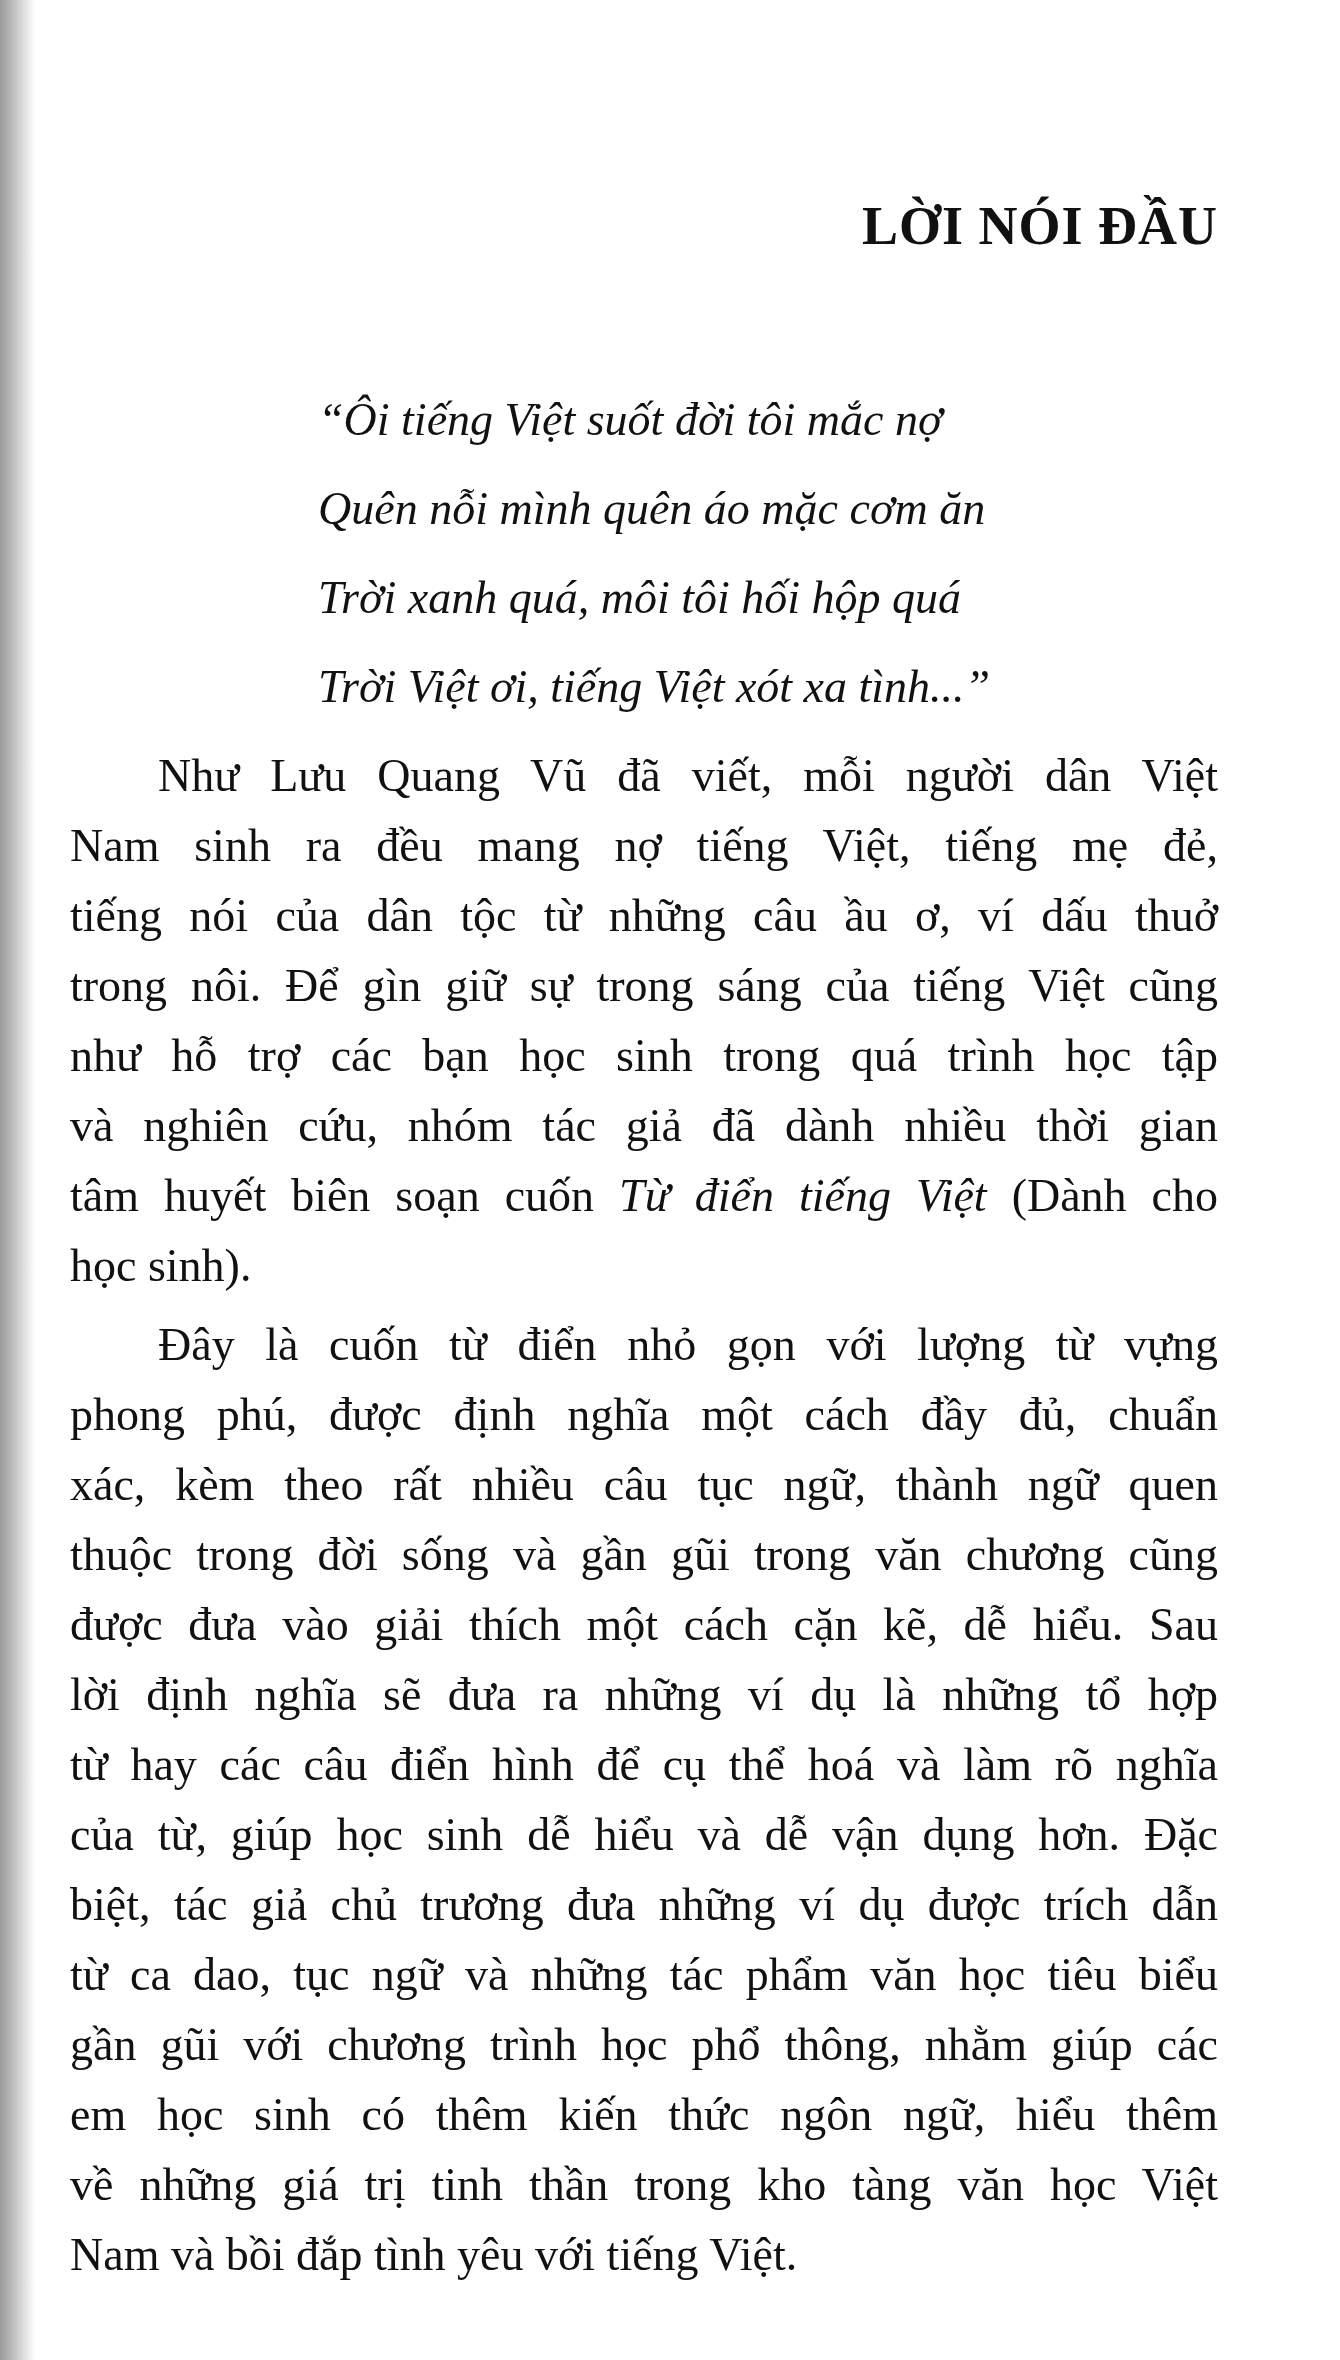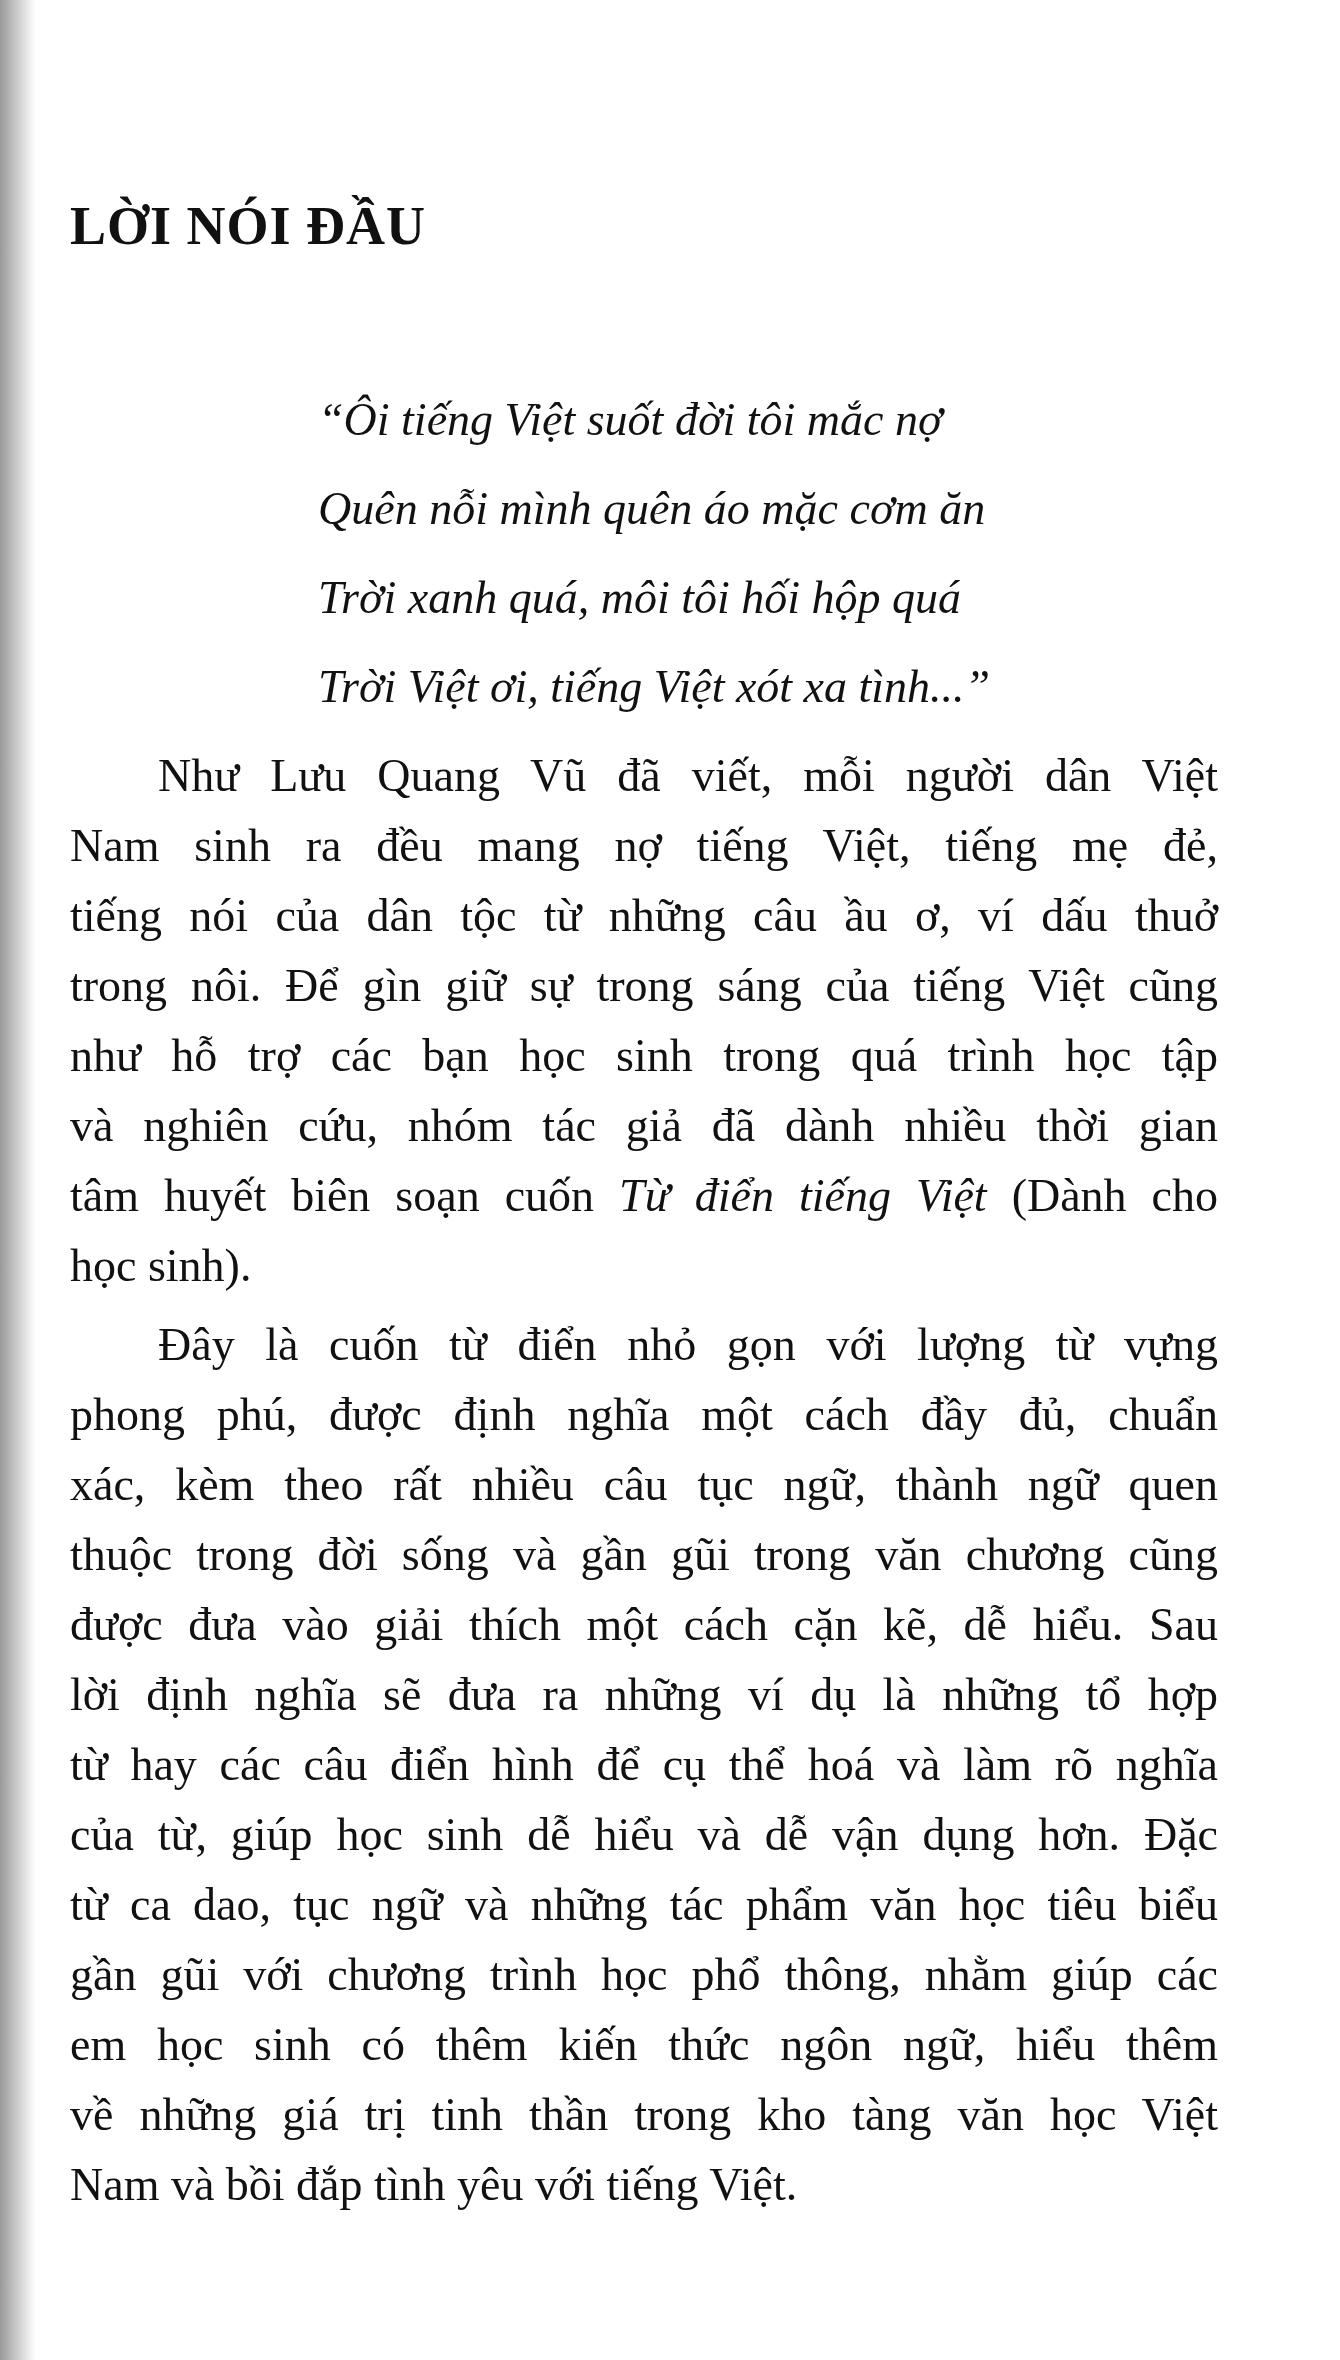--- a/index.html
+++ b/index.html
@@ -27,21 +27,21 @@
       position: absolute;
       left: 70px;
       top: 0;
       width: 1148px;
     }
     .title {
       position: absolute;
       left: 0;
       width: 1148px;
       top: 196px;
-      text-align: left;
+      text-align: right;
       font-weight: bold;
       font-size: 54px;
       letter-spacing: 1px;
       line-height: 60px;
       margin: 0;
     }
     .poem {
       position: absolute;
       left: 248px;
       top: 375px;
@@ -111,20 +111,21 @@
 
   <p class="para p2">
     <span class="line indent">Đây là cuốn từ điển nhỏ gọn với lượng từ vựng</span>
     <span class="line">phong phú, được định nghĩa một cách đầy đủ, chuẩn</span>
     <span class="line">xác, kèm theo rất nhiều câu tục ngữ, thành ngữ quen</span>
     <span class="line">thuộc trong đời sống và gần gũi trong văn chương cũng</span>
     <span class="line">được đưa vào giải thích một cách cặn kẽ, dễ hiểu. Sau</span>
     <span class="line">lời định nghĩa sẽ đưa ra những ví dụ là những tổ hợp</span>
     <span class="line">từ hay các câu điển hình để cụ thể hoá và làm rõ nghĩa</span>
     <span class="line">của từ, giúp học sinh dễ hiểu và dễ vận dụng hơn. Đặc</span>
+    <span class="line">biệt, tác giả chủ trương đưa những ví dụ được trích dẫn</span>
     <span class="line">từ ca dao, tục ngữ và những tác phẩm văn học tiêu biểu</span>
     <span class="line">gần gũi với chương trình học phổ thông, nhằm giúp các</span>
     <span class="line">em học sinh có thêm kiến thức ngôn ngữ, hiểu thêm</span>
     <span class="line">về những giá trị tinh thần trong kho tàng văn học Việt</span>
     <span class="line last">Nam và bồi đắp tình yêu với tiếng Việt.</span>
   </p>
 
 </div>
 
 </body></html>

